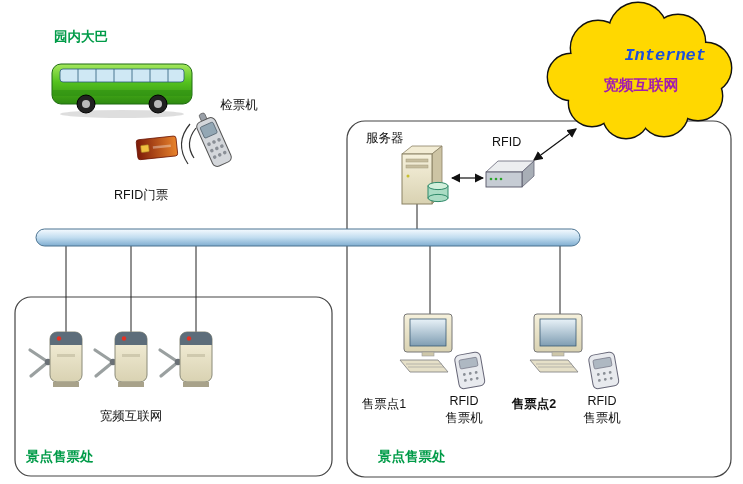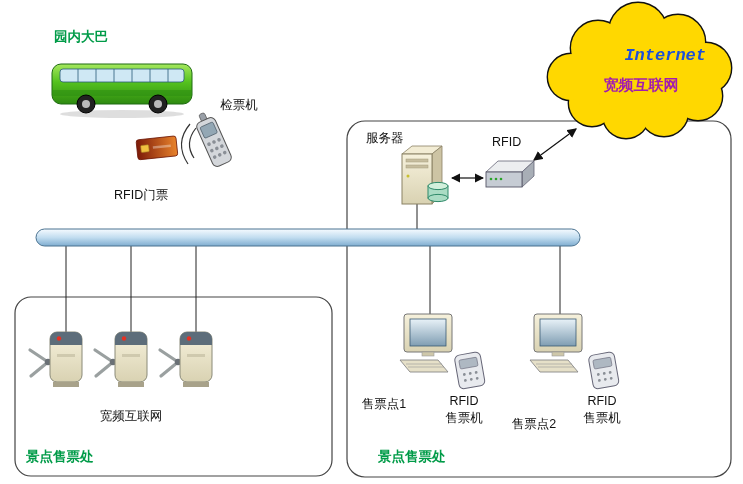--- a/index.html
+++ b/index.html
@@ -260,21 +260,21 @@
 
 <div class="lbl c" style="left:96px;top:408px;width:70px;">宽频互联网</div>
 <div class="lbl green" style="left:26px;top:448px;">景点售票处</div>
 
 <div class="lbl c" style="left:358px;top:396px;width:52px;">售票点1</div>
 <div class="lbl two" style="left:440px;top:393px;width:48px;">
   <div>RFID</div>
   <div>售票机</div>
 </div>
 
-<div class="lbl c" style="left:508px;top:416px;width:52px;">售票点2</div>
+<div class="lbl c" style="left:508px;top:396px;width:52px;font-weight:bold;">售票点2</div>
 <div class="lbl two" style="left:578px;top:393px;width:48px;">
   <div>RFID</div>
   <div>售票机</div>
 </div>
 
 <div class="lbl green" style="left:378px;top:448px;font-family:Liberation Serif, serif;">景点售票处</div>
 
 </div>
 
 </body></html>

